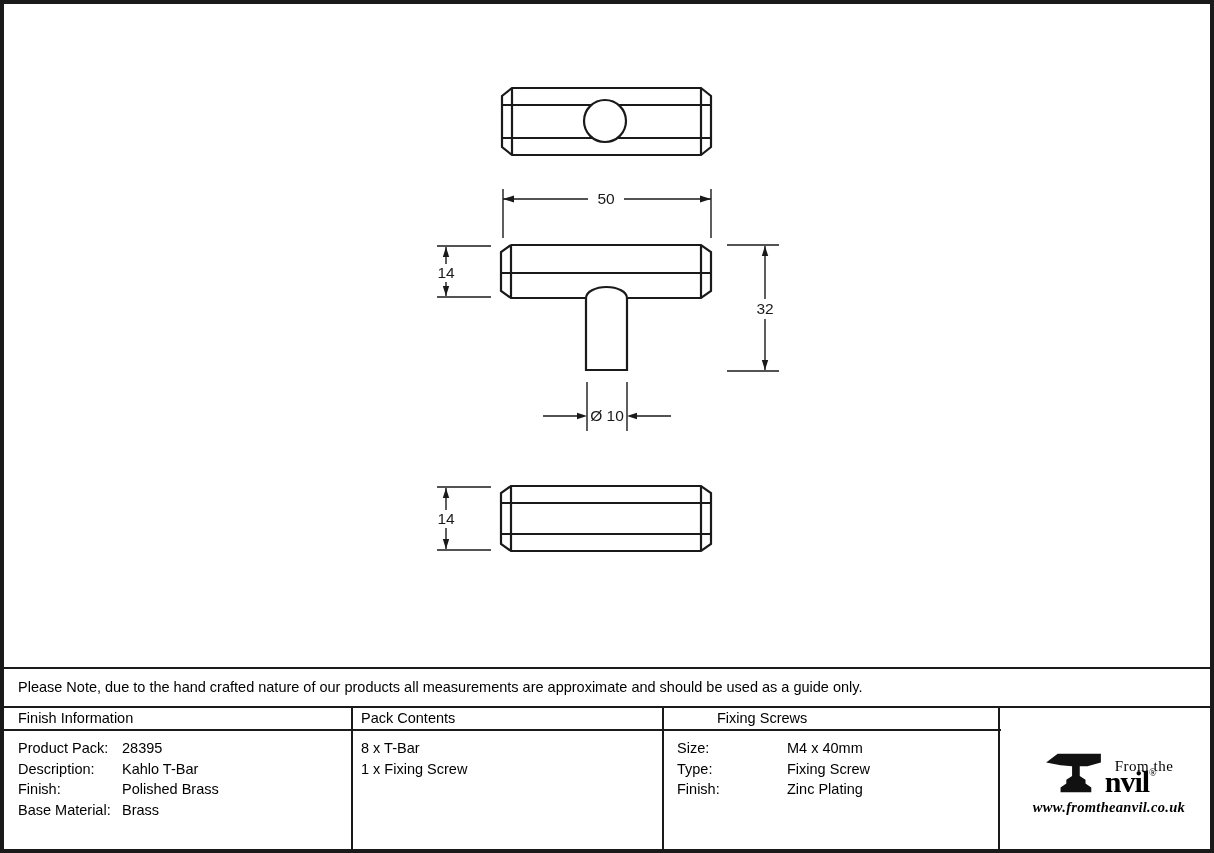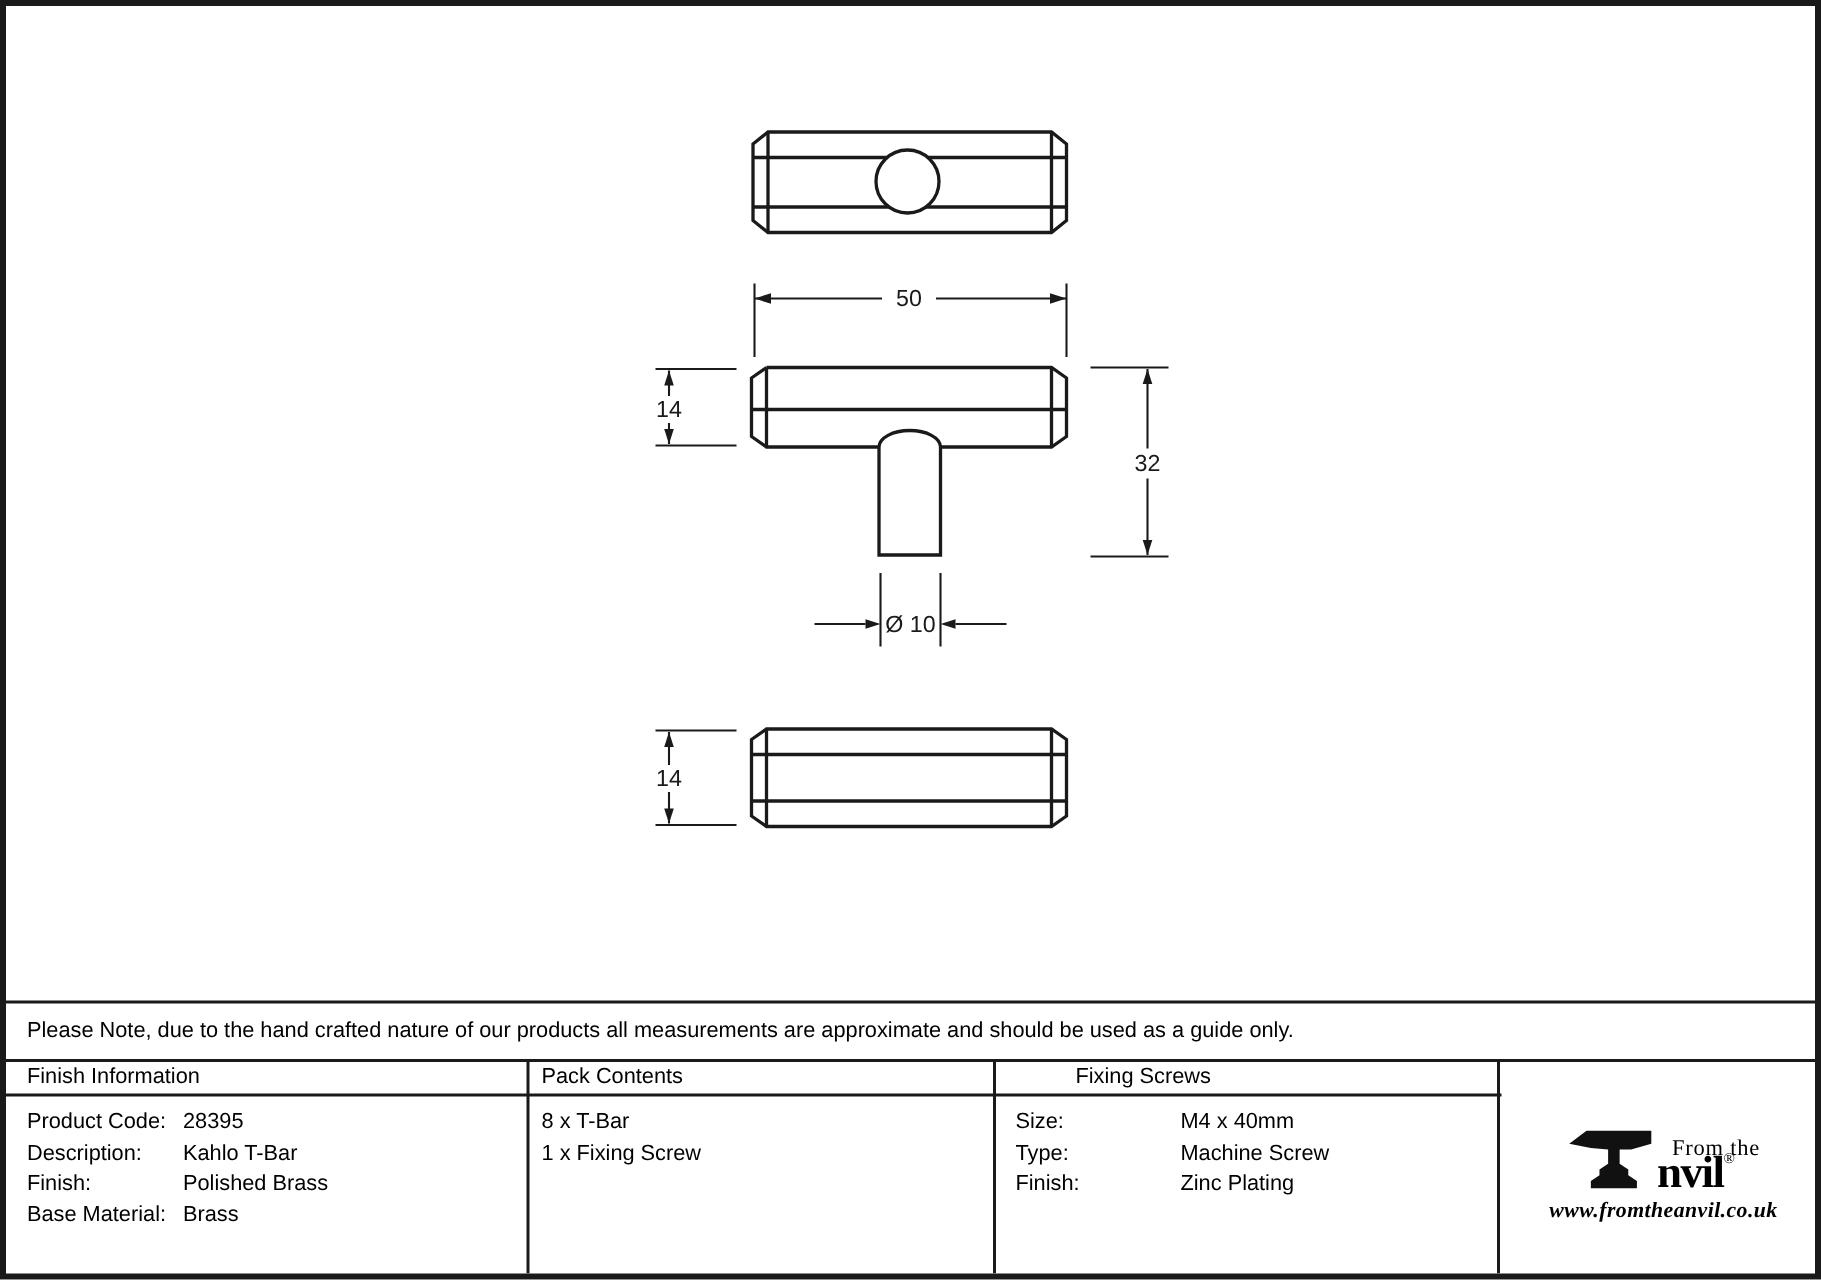--- a/index.html
+++ b/index.html
@@ -122,21 +122,21 @@
   <div class="vline" style="left:994px;top:702px;width:2px;height:143px"></div>
 
   <div class="txt" style="left:14px;top:675px;">Please Note, due to the hand crafted nature of our products all measurements are approximate and should be used as a guide only.</div>
 
   <div class="txt hdr" style="left:14px;top:706px;">Finish Information</div>
   <div class="txt hdr" style="left:357px;top:706px;">Pack Contents</div>
   <div class="txt hdr" style="left:673px;top:706px;margin-left:40px;">Fixing Screws</div>
 
   <div class="kv product" style="left:14px;top:734px;">
     <div class="row">
-      <span class="lbl">Product Code:</span>
+      <span class="lbl">Product Pack:</span>
       <span class="val">28395</span>
     </div>
     <div class="row">
       <span class="lbl">Description:</span>
       <span class="val">Kahlo T-Bar</span>
     </div>
     <div class="row">
       <span class="lbl">Finish:</span>
       <span class="val">Polished Brass</span>
     </div>
@@ -155,21 +155,21 @@
       </div>
   </div>
 
   <div class="kv fixing" style="left:673px;top:734px;">
     <div class="row">
       <span class="lbl">Size:</span>
       <span class="val">M4 x 40mm</span>
     </div>
     <div class="row">
       <span class="lbl">Type:</span>
-      <span class="val">Machine Screw</span>
+      <span class="val">Fixing Screw</span>
     </div>
     <div class="row">
       <span class="lbl">Finish:</span>
       <span class="val">Zinc Plating</span>
     </div>
   </div>
 
   <div class="logo-cell">
     <div class="logo-main">
       <svg width="58" height="48" viewBox="0 0 60 50">

